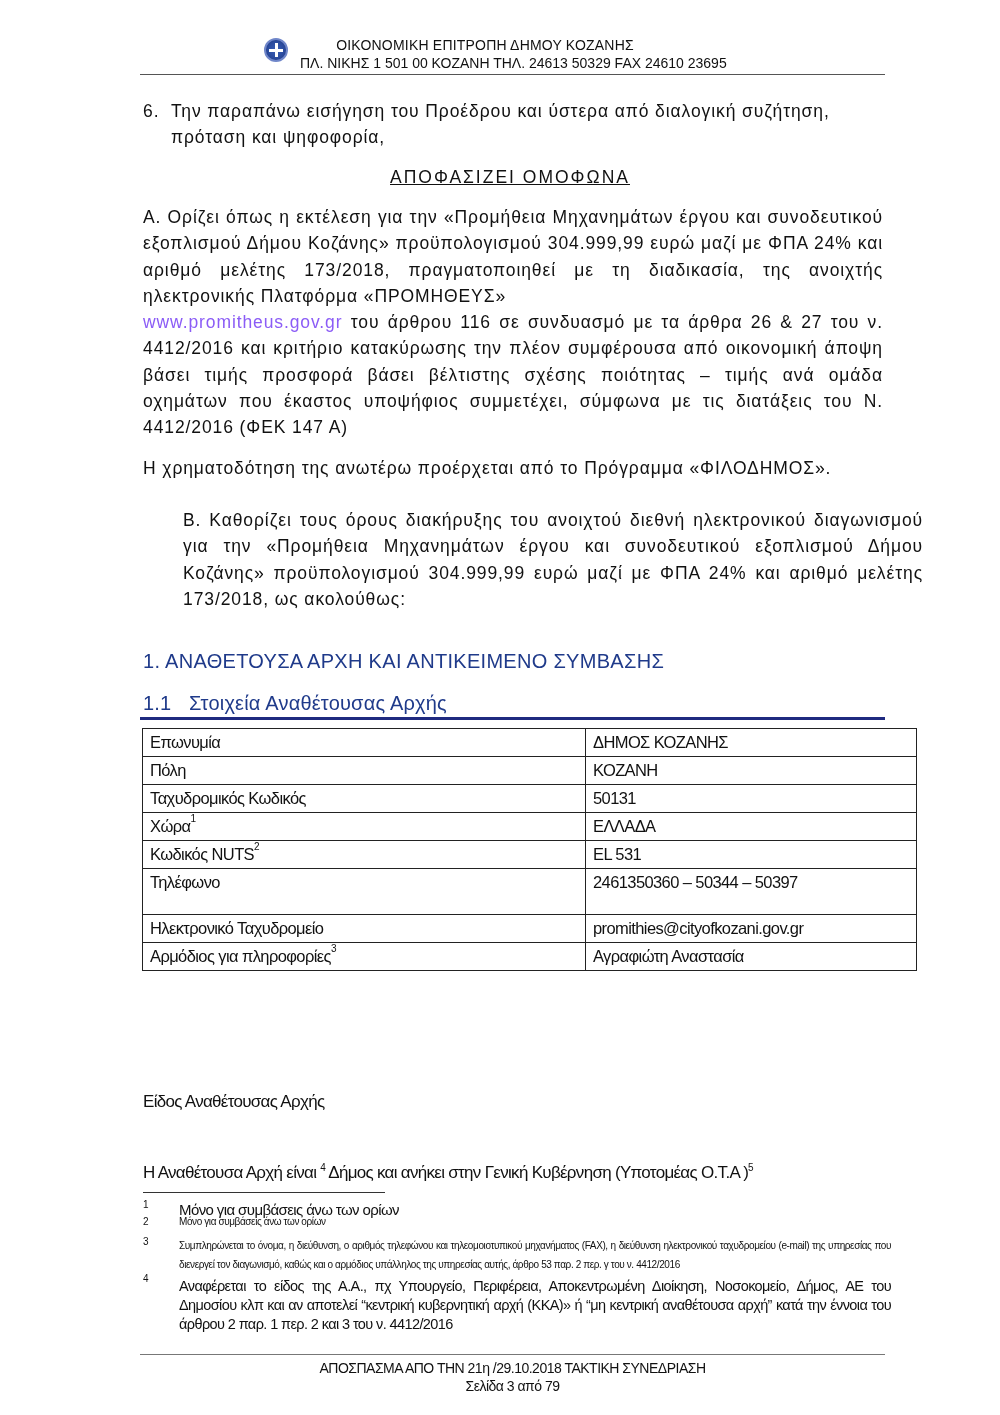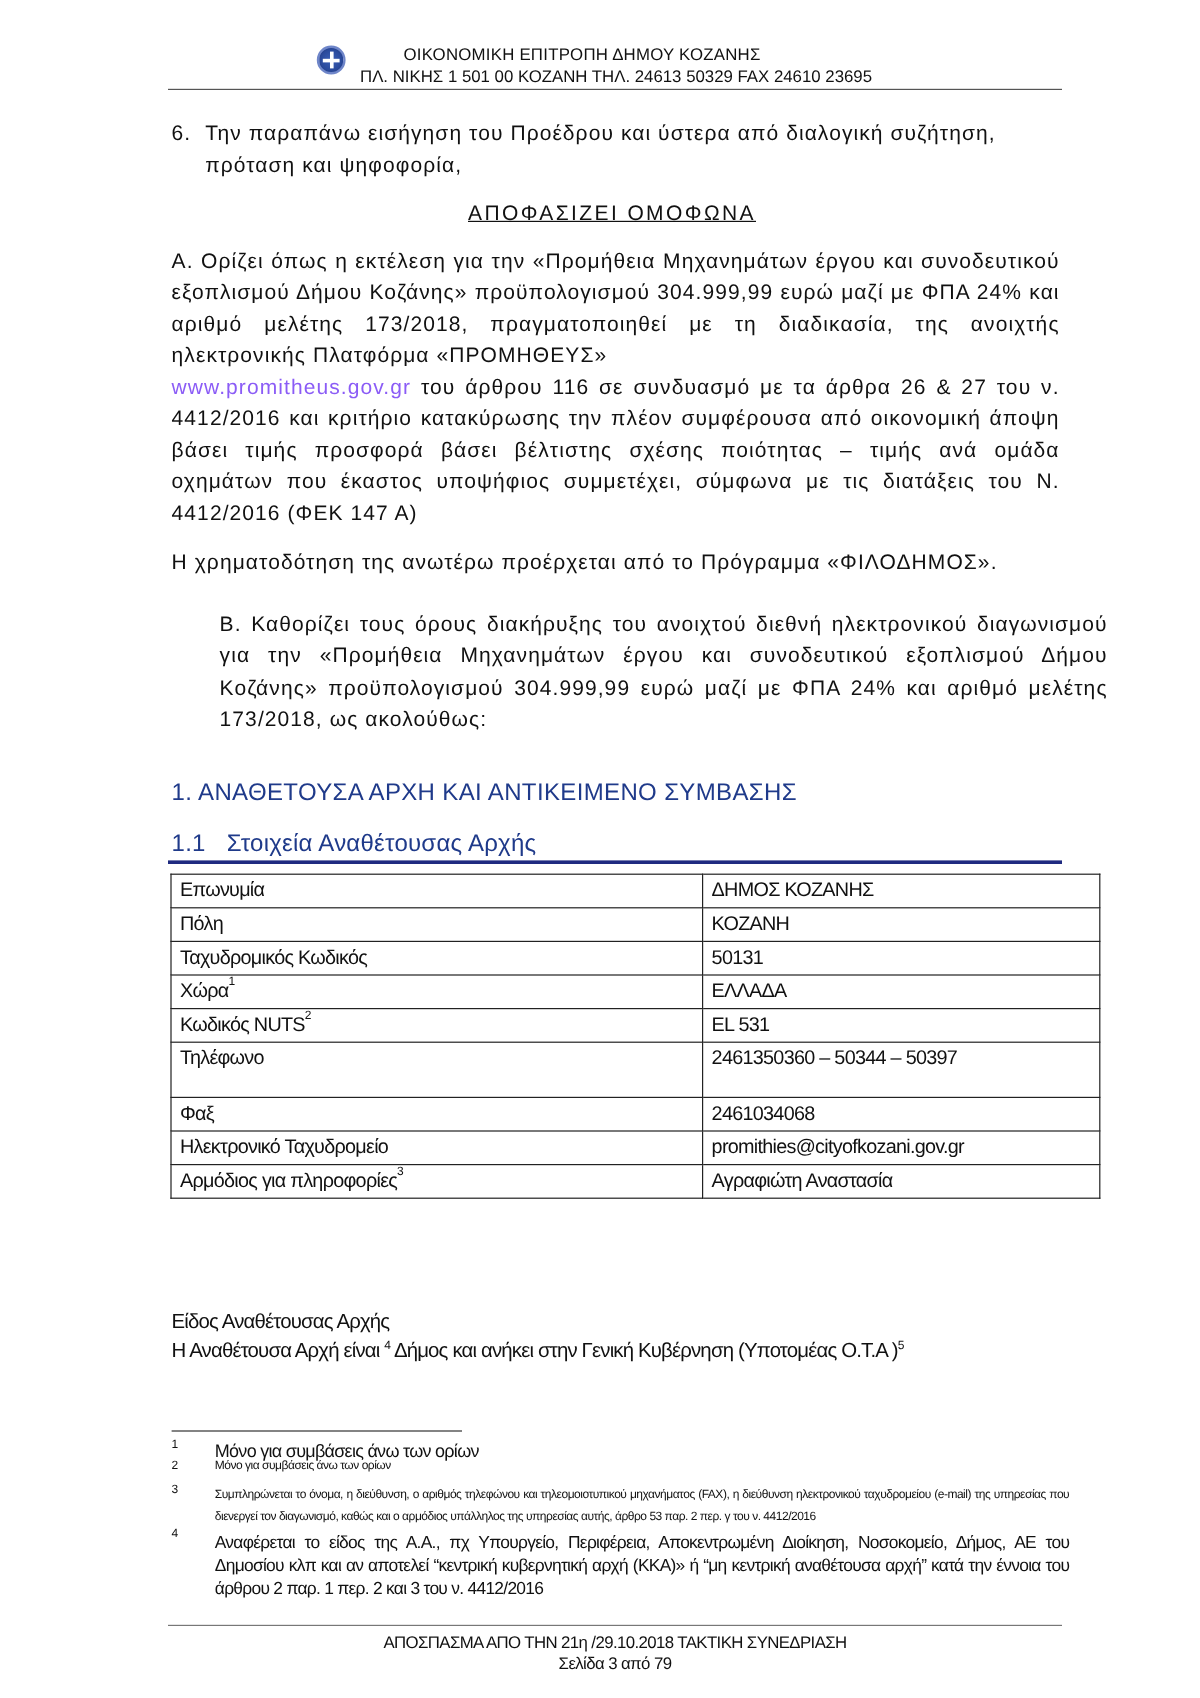--- a/index.html
+++ b/index.html
@@ -33,21 +33,21 @@
   .h2-rule { left: 140px; top: 717px; width: 745px; height: 3px; background: #1f2a80; }
 
   
   .info-table { left: 142px; top: 728px; width: 775px; border-collapse: collapse; font-size: 16.5px; letter-spacing: -0.6px; padding-left: 48px; }
   .info-table td { border: 1px solid #222; padding: 0 7px; height: 27px; vertical-align: top; line-height: 26px; }
   .info-table td.k { width: 428px; }
   .info-table tr.tall td { height: 45px; }
   .info-table sup { font-size: 10px; vertical-align: top; line-height: 12px; }
 
   .kind1 { left: 143px; top: 1092px; font-size: 17px; letter-spacing: -0.7px; }
-  .kind2 { left: 143px; top: 1116px; font-size: 17px; letter-spacing: -0.7px; text-align: center; }
+  .kind2 { left: 143px; top: 1162px; font-size: 17px; letter-spacing: -0.7px; text-align: center; }
   .kind2 sup { font-size: 10px; }
 
   
   .fn-rule { left: 143px; top: 1192px; width: 242px; height: 1px; background: #333; }
   .fn { font-size: 10px; letter-spacing: -0.4px; }
   .fn .n { position: absolute; left: 0; }
   .fn .t { position: absolute; left: 36px; }
   .fn1 { left: 143px; top: 1199px; width: 760px; height: 20px; }
   .fn1 .t { font-size: 15px; top: 2px; letter-spacing: -0.6px; }
   .fn2 { left: 143px; top: 1216px; width: 760px; height: 14px; }
@@ -106,24 +106,20 @@
       </tr>
       <tr>
         <td class="k"><span>Κωδικός NUTS</span><sup>2</sup></td>
         <td>EL 531</td>
       </tr>
       <tr class="tall">
         <td class="k"><span>Τηλέφωνο</span></td>
         <td>2461350360 – 50344 – 50397</td>
       </tr>
       <tr>
-        <td class="k"><span>Φαξ</span></td>
-        <td>2461034068</td>
-      </tr>
-      <tr>
         <td class="k"><span>Ηλεκτρονικό Ταχυδρομείο</span></td>
         <td>promithies@cityofkozani.gov.gr</td>
       </tr>
       <tr>
         <td class="k"><span>Αρμόδιος για πληροφορίες</span><sup>3</sup></td>
         <td>Αγραφιώτη Αναστασία</td>
       </tr>
     </tbody>
 </table>
 

